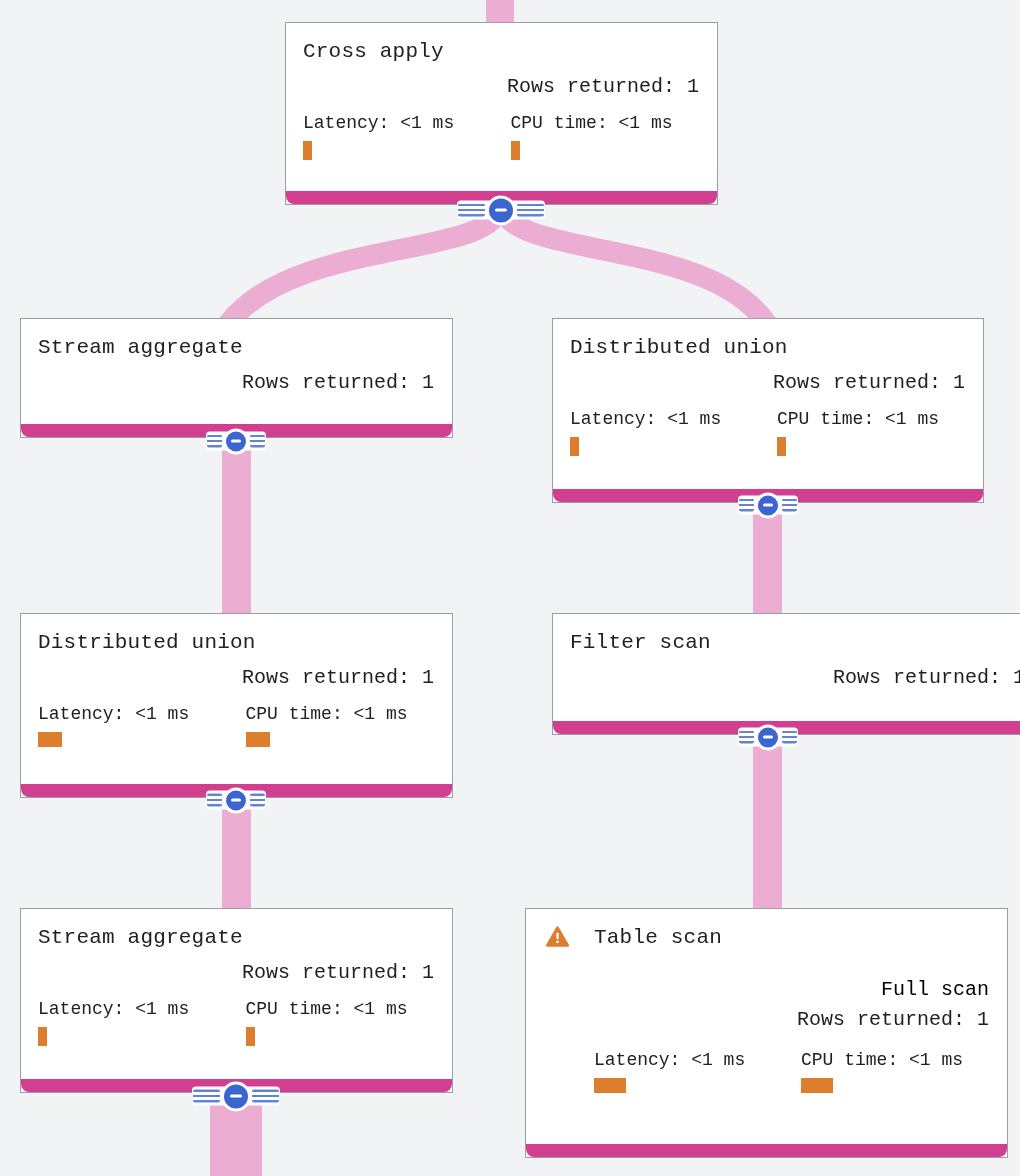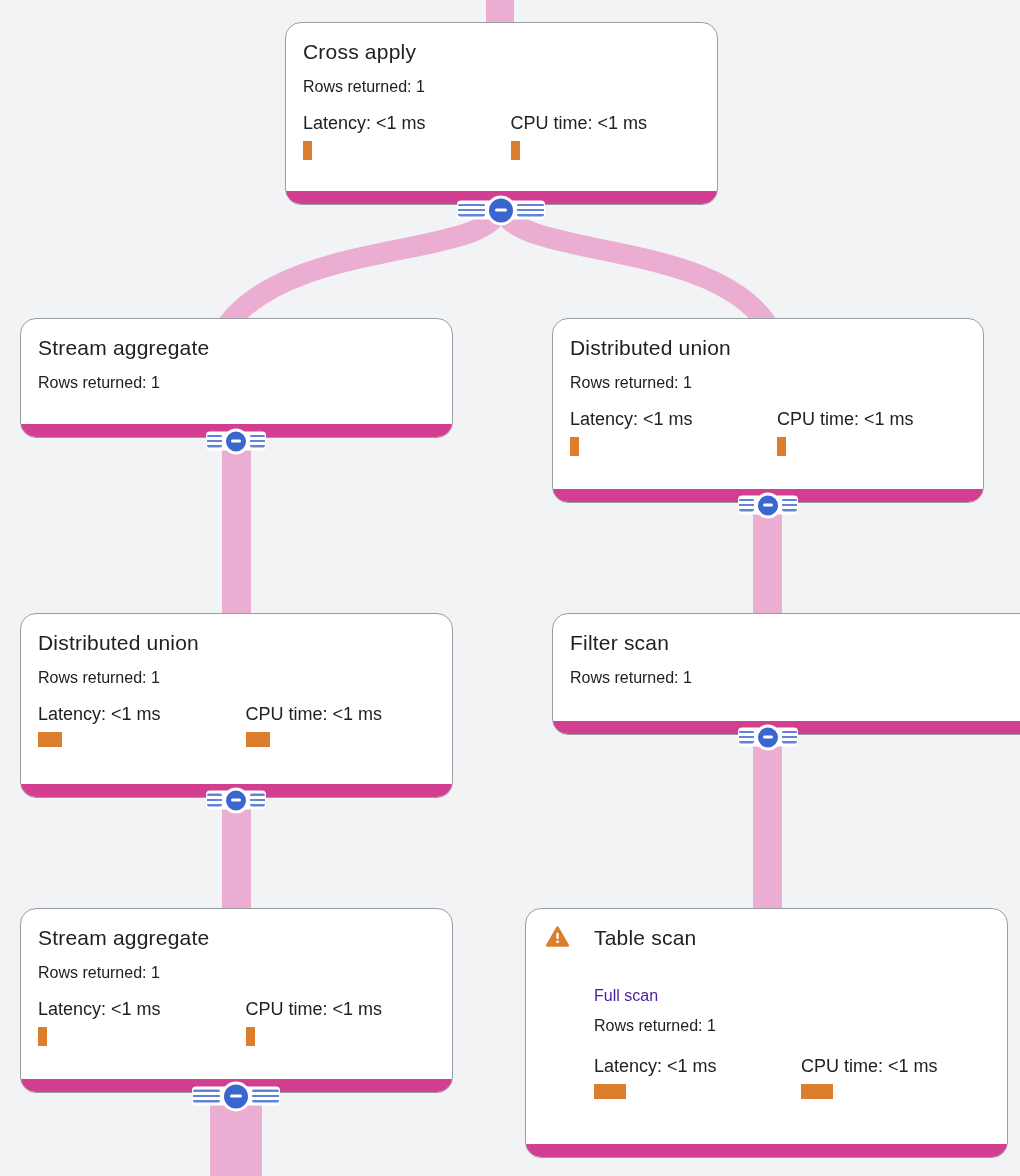--- a/index.html
+++ b/index.html
@@ -7,27 +7,28 @@
     position:relative; width:1020px; height:1176px;
     background:#f1f3f4; overflow:hidden;
     font-family:"Liberation Sans", sans-serif;
     color:#202124;
   }
   svg.edges { position:absolute; left:0; top:0; z-index:0; }
 
   
   .card {
     position:absolute; z-index:1; box-sizing:border-box;
-    background:#ffffff; border:1.5px solid #999ea4; border-radius:16px;
+    background:#ffffff; border:1.5px solid #999ea4; border-radius:0;
     overflow:hidden;
+    font-family:Liberation Mono, monospace;
   }
   .card-body { position:relative; padding:15px 18px 0 17px; }
   .title { font-size:21px; font-weight:500; letter-spacing:.2px; line-height:27px; margin-bottom:9px; }
-  .line  { font-size:16px; line-height:25px; }
-  .muted { color:#4c1d95; }
+  .line  { font-size:20px; line-height:25px;text-align:right; }
+  .muted { color:#000000; }
   .metrics { display:flex; margin-top:12px;gap:19px; }
   .metric { width:193px; }
   .metric-label { font-size:18px; line-height:24px; }
   .bar { margin-top:6px; background:#dd7e2f; }
   .bar.sliver { width:9px;  height:19px; }
   .bar.small  { width:24px; height:15px; }
   .bar.wide   { width:32px; height:15px; }
   .footer-bar {
     position:absolute; left:0; right:0; bottom:0; height:13px;
     background:#d23f90; border-radius:0 0 8px 8px;
@@ -37,21 +38,21 @@
   #card-cross-apply { left:285px; top:22px;  width:433px; height:183px; }
   #card-sa-top      { left:20px;  top:318px; width:433px; height:120px; }
   #card-du-right    { left:552px; top:318px; width:432px; height:185px; }
   #card-du-left     { left:20px;  top:613px; width:433px; height:185px; }
   #card-filter      { left:552px; top:613px; width:492px; height:122px; }
   #card-sa-bottom   { left:20px;  top:908px; width:433px; height:185px; }
   #card-table-scan  { left:525px; top:908px; width:483px; height:250px; }
 
   
   #card-table-scan .card-body { padding-left:68px; }
-  #card-table-scan .title { margin-bottom:30px; }
+  #card-table-scan .title { margin-bottom:24px; }
   #card-table-scan .line { line-height:30px; }
   #card-table-scan .metrics { margin-top:13px; }
   #card-table-scan .metric { width:190px; }
   .warn-icon { position:absolute; left:20px; top:17px; width:23px; height:21px; }
 
   
   .collapse {
     position:absolute; z-index:3; transform:translate(-50%,-50%);
     display:flex; align-items:center; justify-content:center;
     background:#ffffff; border-radius:4px; height:19px; cursor:pointer;

